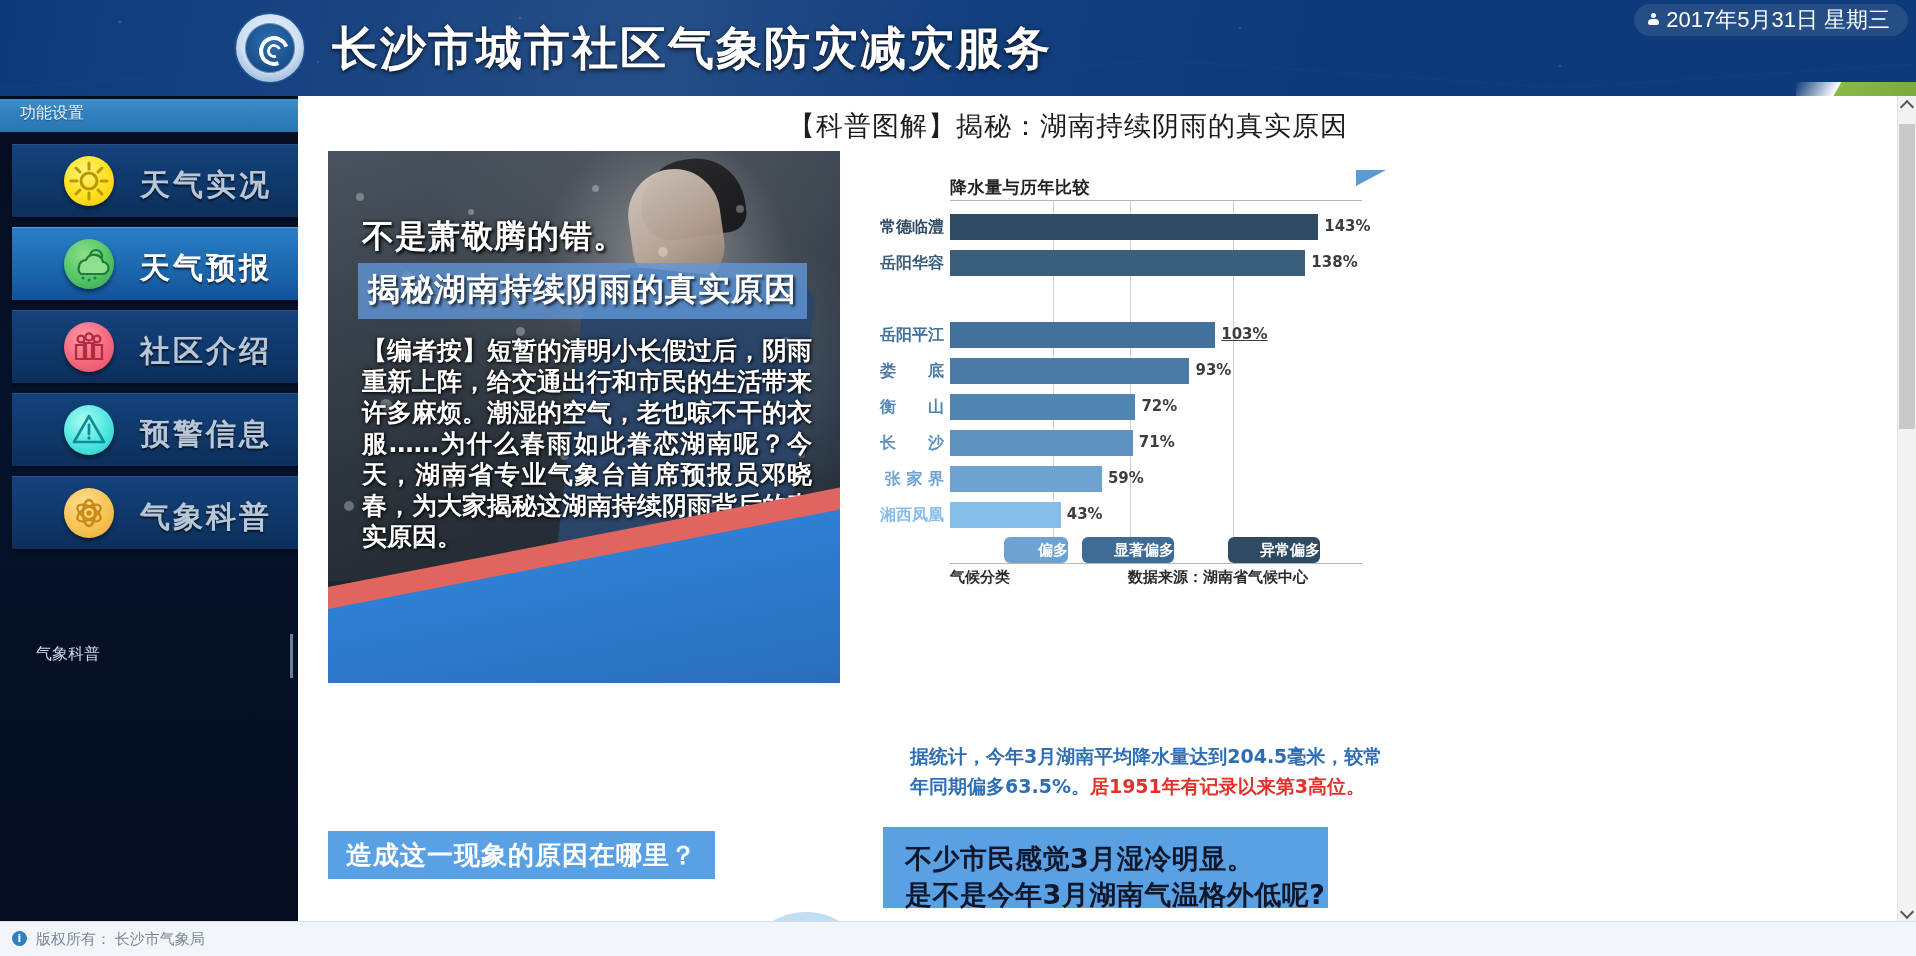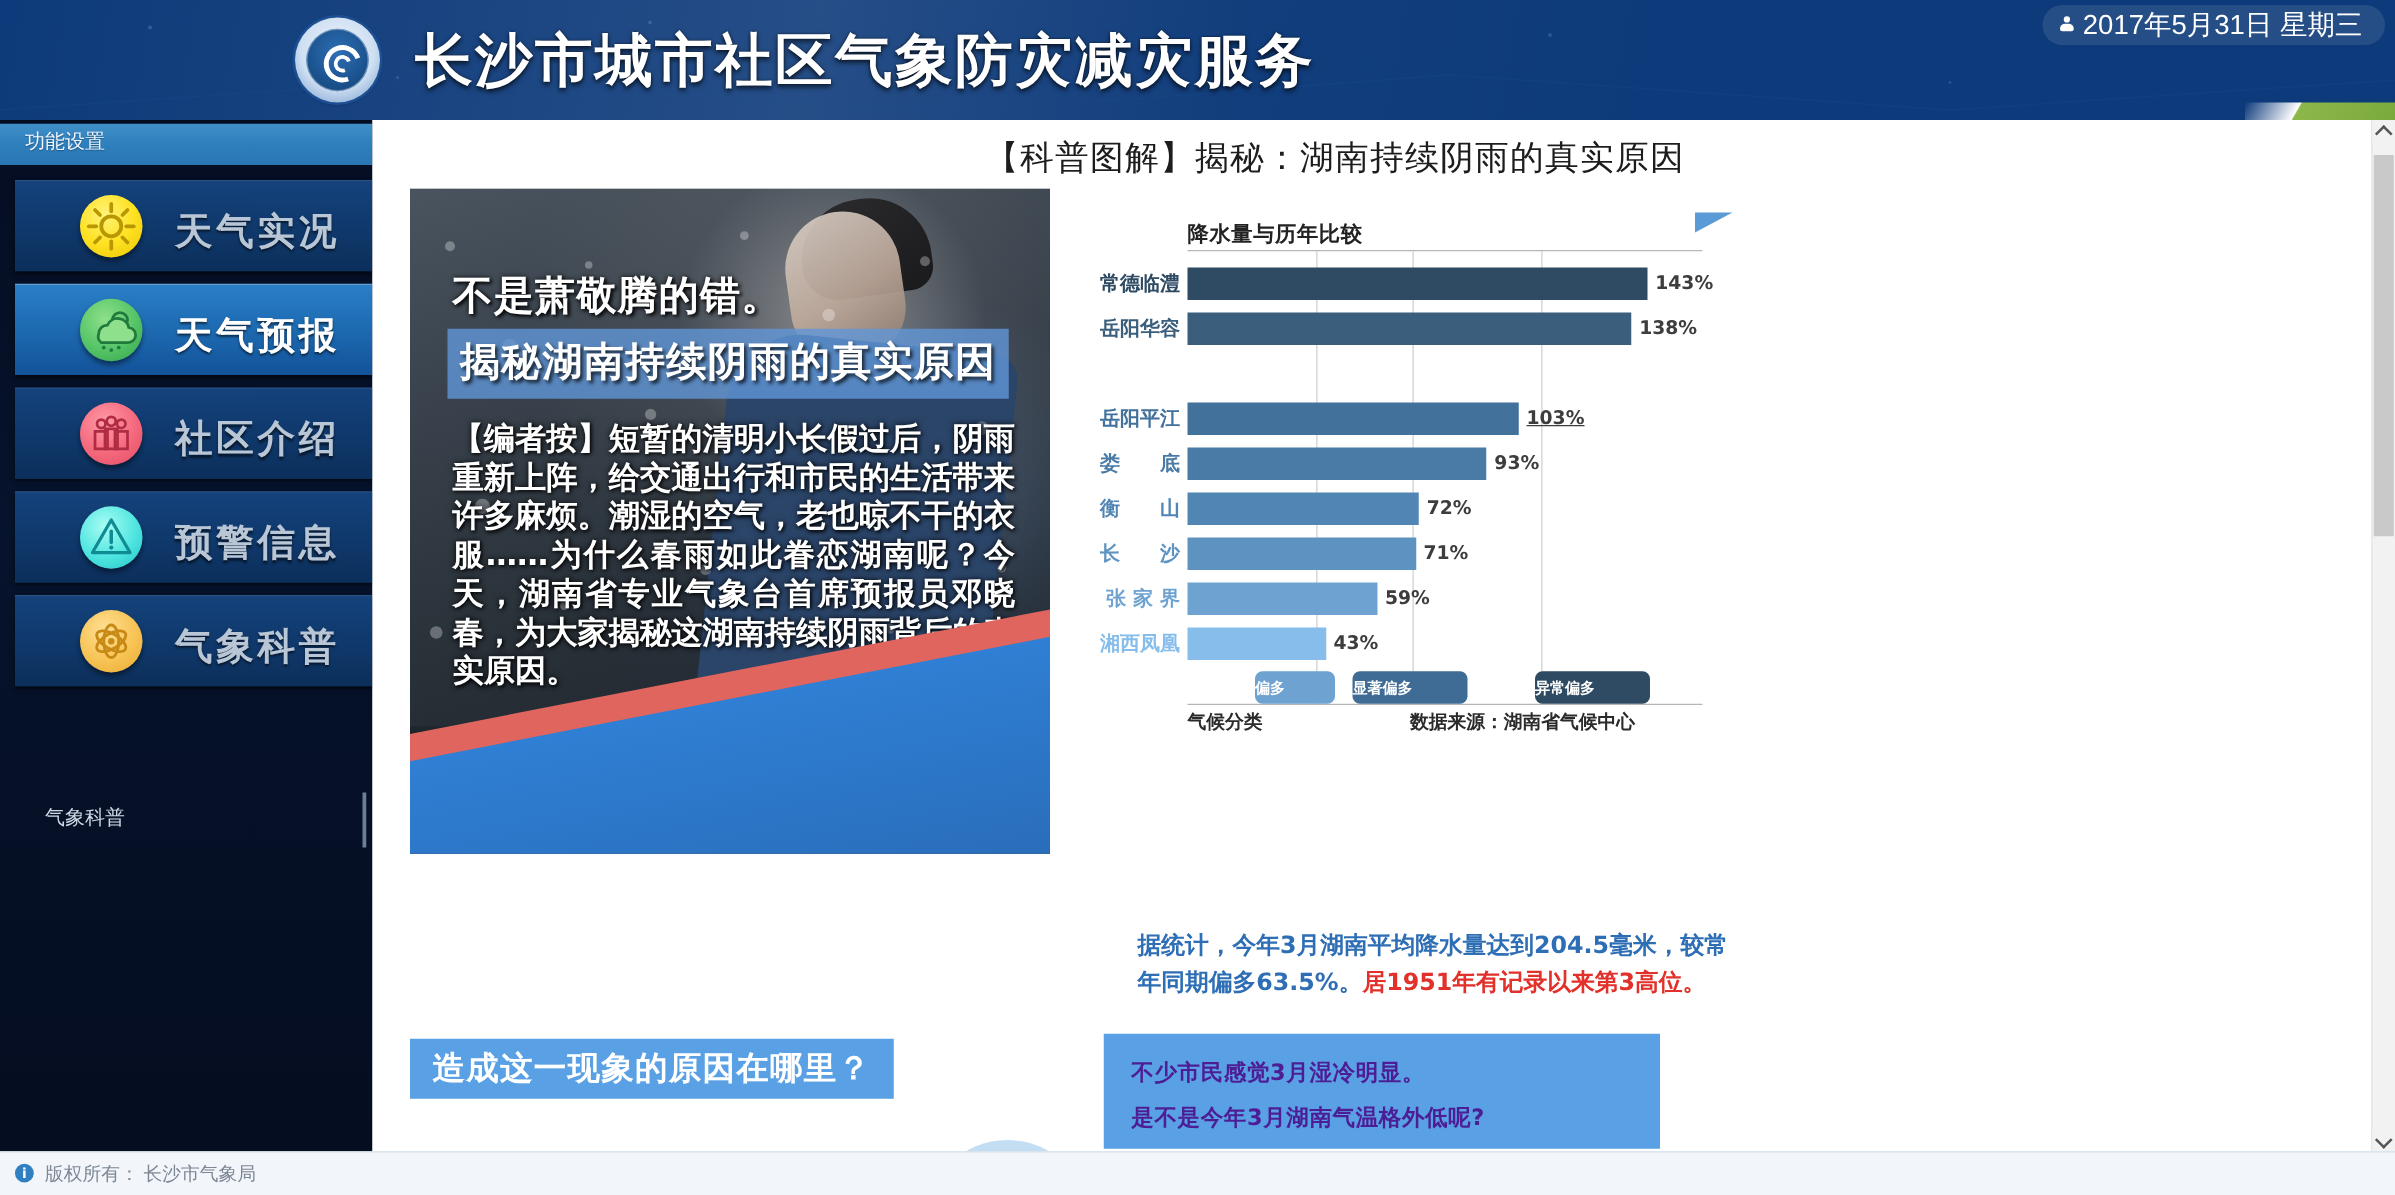--- a/index.html
+++ b/index.html
@@ -205,21 +205,21 @@
     position:absolute;top:8px;font-size:15px;font-weight:bold;color:#3d3d3d;white-space:nowrap;
     font-family:"DejaVu Sans","Liberation Sans",sans-serif;
   }
   .bar-cat{
     position:absolute;width:86px;text-align:right;top:8px;left:-92px;
     font-size:16px;font-weight:bold;white-space:nowrap;
     font-family:"DejaVu Sans","Liberation Sans",sans-serif;
   }
   .legend-pill{
     position:absolute;height:26px;line-height:26px;border-radius:6px;
-    color:#fff;font-size:12px;font-weight:bold;text-align:left;
+    color:#fff;font-size:15px;font-weight:bold;text-align:right;
     font-family:"DejaVu Sans","Liberation Sans",sans-serif;
   }
   .chart-foot-left{
     position:absolute;left:92px;top:400px;font-size:15px;font-weight:bold;color:#2b2b2b;
     font-family:"DejaVu Sans","Liberation Sans",sans-serif;
   }
   .chart-foot-right{
     position:absolute;left:270px;top:400px;font-size:15px;font-weight:bold;color:#2b2b2b;white-space:nowrap;
     font-family:"DejaVu Sans","Liberation Sans",sans-serif;
   }
@@ -231,23 +231,23 @@
   .stat-red{color:#e2302a;}
 
   
   .sec-blue-1{
     position:absolute;left:30px;top:735px;height:48px;line-height:48px;
     padding:0 18px;background:#5aa0e4;color:#ffffff;
     font-size:26px;font-weight:bold;letter-spacing:1px;white-space:nowrap;
     font-family:"DejaVu Sans","Liberation Sans",sans-serif;
   }
   .sec-blue-2{
-    position:absolute;left:585px;top:731px;width:445px;height:92px;
-    background:#5aa0e4;color:#4c1d95;padding:14px 0 0 22px;box-sizing:border-box;
-    font-size:18px;line-height:36px;font-weight:bold;letter-spacing:.5px;
+    position:absolute;left:585px;top:731px;width:445px;height:81px;
+    background:#5aa0e4;color:#0f172a;padding:14px 0 0 22px;box-sizing:border-box;
+    font-size:27px;line-height:36px;font-weight:bold;letter-spacing:.5px;
     font-family:"DejaVu Sans","Liberation Sans",sans-serif;
   }
   .illus{position:absolute;left:338px;top:812px;width:340px;height:120px;}
 
   
   .vscroll{
     position:absolute;right:0;top:96px;width:18px;height:826px;background:#f2f2f2;
     border-left:1px solid #e3e3e3;
   }
   .vscroll-up,.vscroll-down{

